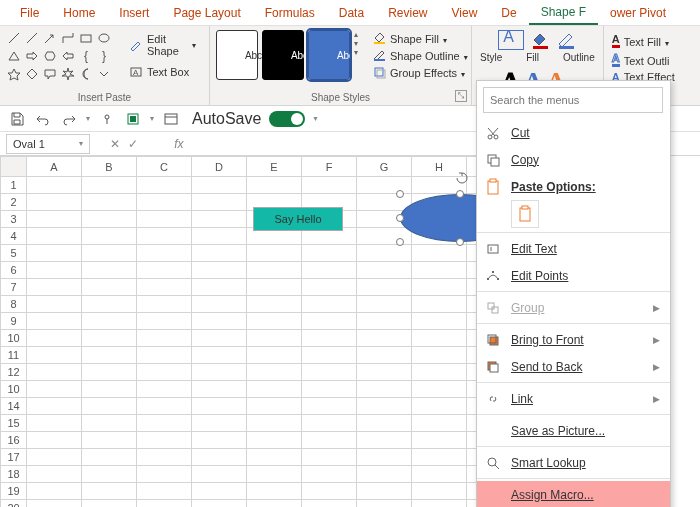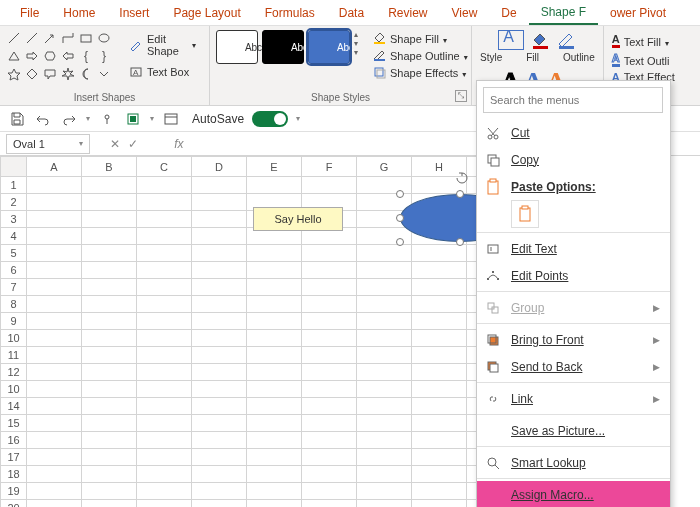--- a/index.html
+++ b/index.html
@@ -18,21 +18,21 @@
 .dialog-launcher { position:absolute; right:4px; bottom:3px; width:12px; height:12px; border:1px solid #999; font-size:8px; text-align:center; line-height:10px; color:#666; }
 
 
 .shapes-gallery { display:grid; grid-template-columns:repeat(6,16px); grid-template-rows:repeat(3,16px); gap:2px; }
 .shape-item { width:16px; height:16px; display:flex; align-items:center; justify-content:center; color:#555; }
 .shape-btns { display:flex; flex-direction:column; gap:2px; margin-left:6px; }
 .shape-btn { display:flex; align-items:center; gap:4px; padding:2px 6px; font-size:11px; background:#f3f2f1; border:1px solid transparent; }
 
 
 .style-gallery { display:flex; gap:4px; }
-.style-preset { width:42px; height:34px; border:1px solid #c0c0c0; border-radius:3px; display:flex; align-items:center; justify-content:center; font-size:10px;padding-left:33px; }
+.style-preset { width:42px; height:50px; border:1px solid #c0c0c0; border-radius:3px; display:flex; align-items:center; justify-content:center; font-size:10px;padding-left:33px; }
 .preset-overflow { width:14px; display:flex; flex-direction:column; justify-content:space-around; }
 .preset-overflow span { font-size:8px; color:#666; text-align:center; }
 .fill-opts { display:flex; flex-direction:column; gap:1px; margin-left:6px; }
 .fill-opt { display:flex; align-items:flex-end; gap:4px; font-size:11px; padding:1px 4px; white-space:nowrap; }
 
 
 .wordart-group { display:flex; flex-direction:column; align-items:center; gap:2px; padding:4px 8px; }
 .wa-row { display:flex; gap:24px; font-size:10px; }
 .wa-icons { display:flex; gap:6px; }
 .wa-icon-box { width:26px; height:20px; border:1px solid #999; position:relative; }
@@ -56,36 +56,36 @@
 
 .grid-area { position:relative; overflow:hidden; height:351px; }
 table.grid { border-collapse:collapse; }
 table.grid th, table.grid td { border:1px solid #d4d4d4; font-weight:normal; font-size:11px; color:#555; }
 table.grid th.colh { height:20px; width:55px; background:#fff; }
 table.grid th.rowh { width:26px; height:17px; background:#fff; text-align:center; }
 table.grid th.corner { width:26px; height:20px; background:#f3f2f1; }
 table.grid td { background:#fff; width:55px; height:17px; }
 
 
-.say-hello { position:absolute; left:253px; top:51px; width:90px; height:24px; background:#fef9c3; border:1px solid #aaa; font-size:11px; display:flex; align-items:center; justify-content:center; }
+.say-hello { position:absolute; left:253px; top:51px; width:90px; height:24px; background:#14b8a6; border:1px solid #aaa; font-size:11px; display:flex; align-items:center; justify-content:center; }
 
 
 .oval-wrap { position:absolute; left:400px; top:38px; width:120px; height:48px; }
 .oval { width:100%; height:100%; background:#4472C4; border:1px solid #385d8a; border-radius:50%; }
 .handle { position:absolute; width:8px; height:8px; background:#fff; border:1px solid #777; border-radius:50%; }
 .h-tl{left:-4px;top:-4px}.h-tc{left:56px;top:-4px}.h-tr{right:-4px;top:-4px}
 .h-ml{left:-4px;top:20px}.h-mr{right:-4px;top:20px}
 .h-bl{left:-4px;bottom:-4px}.h-bc{left:56px;bottom:-4px}.h-br{right:-4px;bottom:-4px}
 .rot { position:absolute; left:56px; top:-22px; width:12px; height:12px; color:#666; }
 
 
 .ctx-menu { position:absolute; left:476px; top:80px; width:195px; background:#fff; border:1px solid #c8c8c8; box-shadow:2px 2px 6px rgba(0,0,0,0.2); z-index:10; }
 .ctx-search { margin:6px; width:180px; height:26px; border:1px solid #ccc; padding:2px 6px; font-size:11px; color:#888; }
 .ctx-item { display:flex; align-items:center; height:27px; padding:0 10px 0 8px; font-size:12px; color:#333; gap:10px; }
-.ctx-item.highlighted { background:#ec4899; }
+.ctx-item.highlighted { background:#fca5a5; }
 .ctx-item.disabled { color:#aaa; }
 .ctx-icon { width:16px; height:16px; display:flex; align-items:center; justify-content:center; color:#666; flex-shrink:0; }
 .ctx-label { flex:1;text-decoration:underline; }
 .ctx-arrow { font-size:9px; color:#888; }
 .ctx-sep { height:1px; background:#e0e0e0; margin:2px 0; }
 .paste-opt { margin-left:34px; width:28px; height:28px; border:1px solid #ddd; display:flex; align-items:center; justify-content:center; margin-bottom:4px; }
 
 svg { display:block; }
 </style>
 </head>
@@ -208,21 +208,21 @@
           <span>
               <svg width="14" height="14">
                 <rect x="2" y="3" width="10" height="8" fill="none" stroke="#555"></rect>
                 <text x="4" y="10" font-size="8" fill="#555">A</text>
               </svg>
             </span>
           <span>Text Box</span>
         </div>
       </div>
     </div>
-    <div class="group-label">Insert Shapes</div>
+    <div class="group-label">Insert Paste</div>
   </div>
 
   <div class="group" style="width:262px;position:relative;">
     <div class="group-inner">
       <div class="style-gallery" id="style-presets">
           <div class="style-preset" style="background: rgb(255, 255, 255); color: rgb(51, 51, 51); border-color: rgb(51, 51, 51);">Abc</div>
           <div class="style-preset" style="background: rgb(0, 0, 0); color: rgb(255, 255, 255); border-color: rgb(0, 0, 0);">Abc</div>
           <div class="style-preset" style="background: rgb(68, 114, 196); color: rgb(255, 255, 255); border-color: rgb(47, 85, 151); outline: rgb(47, 85, 151) solid 2px;">Abc</div>
         </div>
       <div class="preset-overflow">
@@ -251,21 +251,21 @@
           <span>Shape Outline</span>
           <span style="font-size:8px;">▾</span>
         </div>
         <div class="fill-opt">
           <span>
               <svg width="14" height="14">
                 <rect x="3" y="3" width="8" height="8" fill="none" stroke="#4472C4"></rect>
                 <rect x="5" y="5" width="8" height="8" fill="none" stroke="#aaa"></rect>
               </svg>
             </span>
-          <span>Shape Effects</span>
+          <span>Group Effects</span>
           <span style="font-size:8px;">▾</span>
         </div>
       </div>
     </div>
     <div class="group-label">Shape Styles</div>
     <div class="dialog-launcher">⤡</div>
   </div>
 
   <div class="wordart-group" style="border-right:none;">
     <div class="wa-icons">
@@ -346,21 +346,21 @@
         <rect x="5" y="5" width="6" height="6" fill="#107c41"></rect>
       </svg>
     </div>
   <span style="font-size:8px;color:#888;">▾</span>
   <div class="qat-icon">
       <svg width="16" height="16">
         <rect x="2" y="3" width="12" height="10" fill="none" stroke="#555"></rect>
         <line x1="2" y1="6" x2="14" y2="6" stroke="#555"></line>
       </svg>
     </div>
-  <span style="font-size:12px;margin-left:4px;">AutoSave</span>
+  <span style="font-size:16px;margin-left:4px;">AutoSave</span>
   <div class="autosave-pill">
       <div class="autosave-knob"></div>
     </div>
   <span style="font-size:8px;color:#888;">▾</span>
 </div>
 
 <div class="fbar">
   <div class="namebox">
     <span>Oval 1</span>
     <span style="font-size:8px;color:#888;">▾</span>

